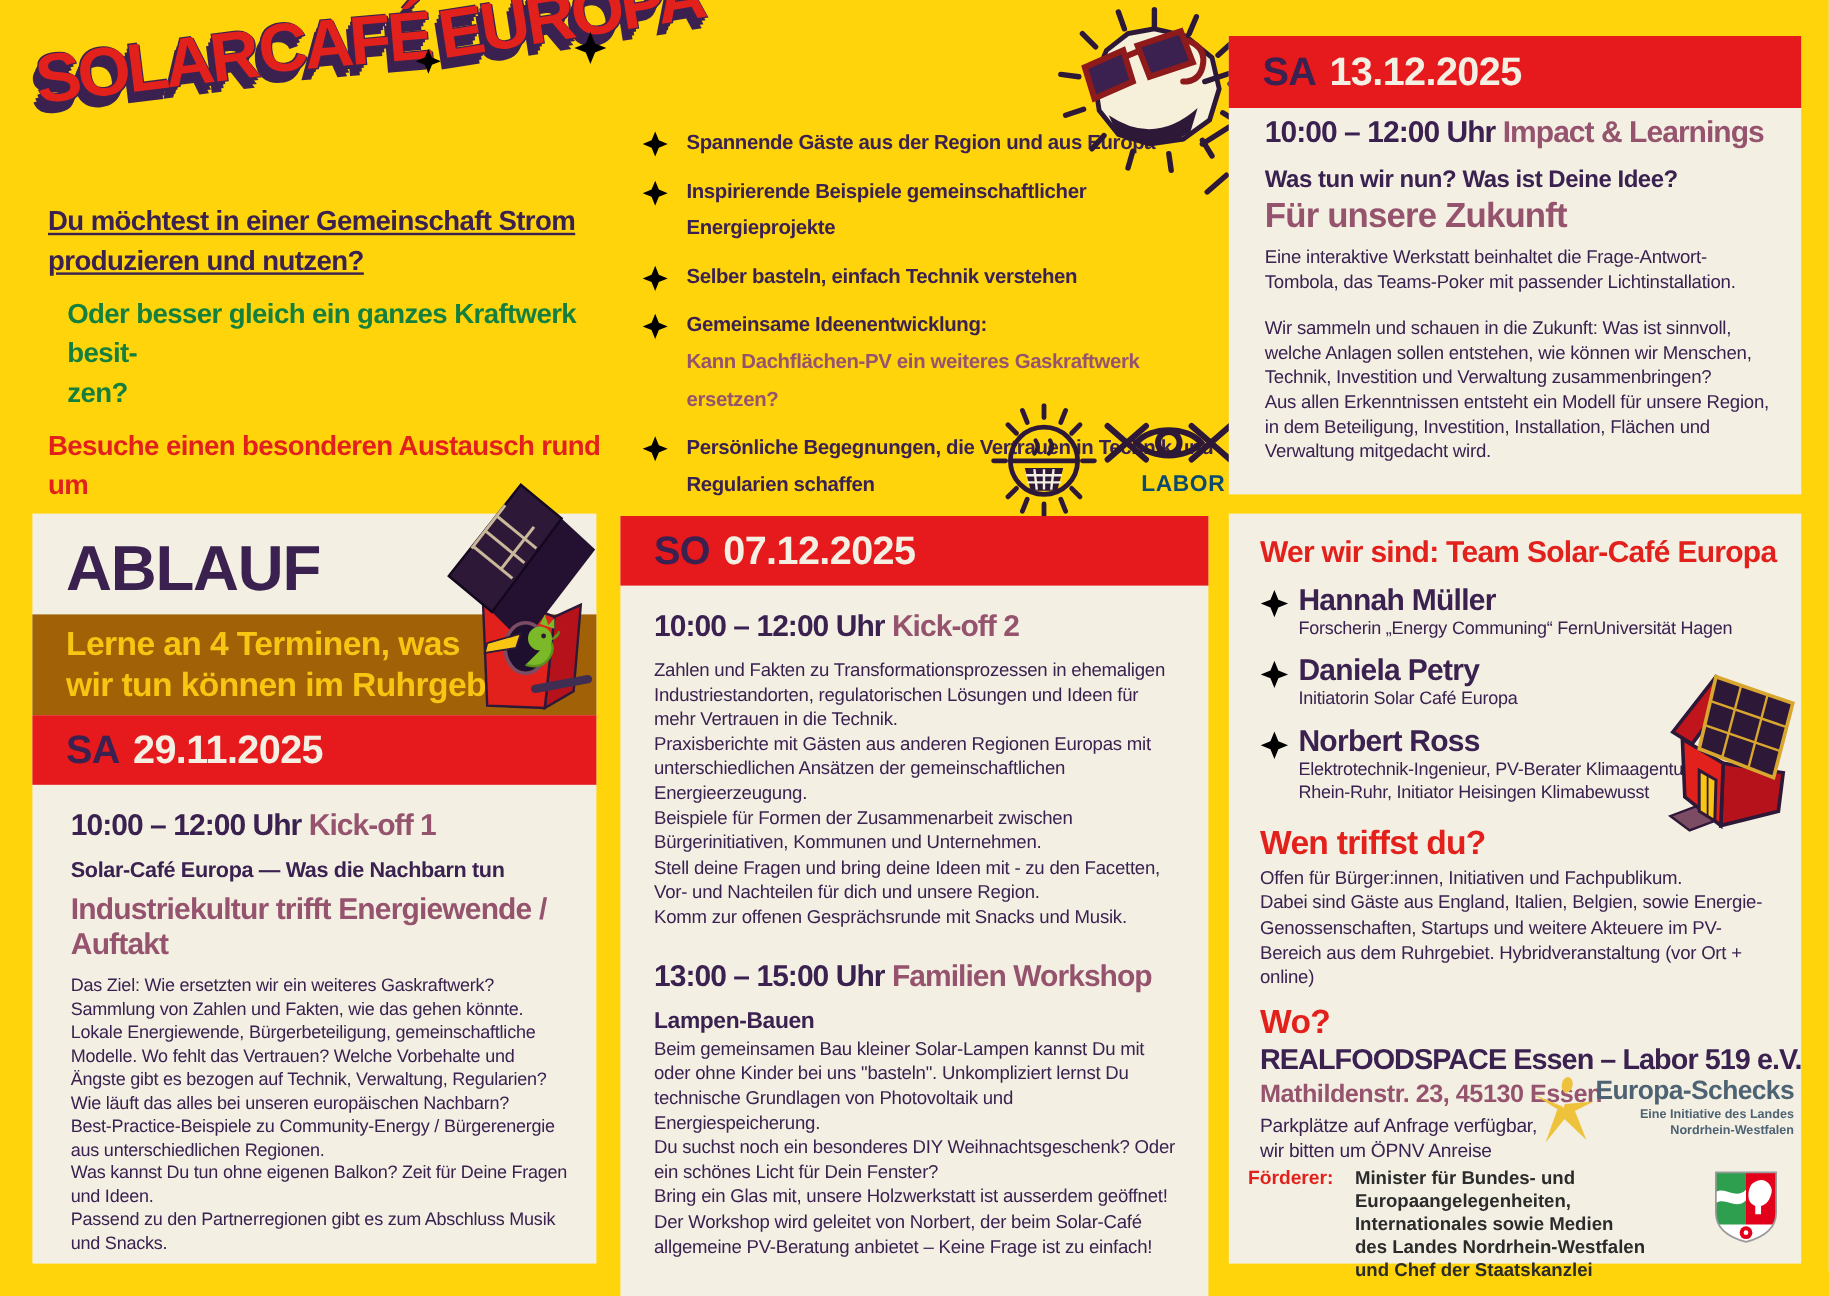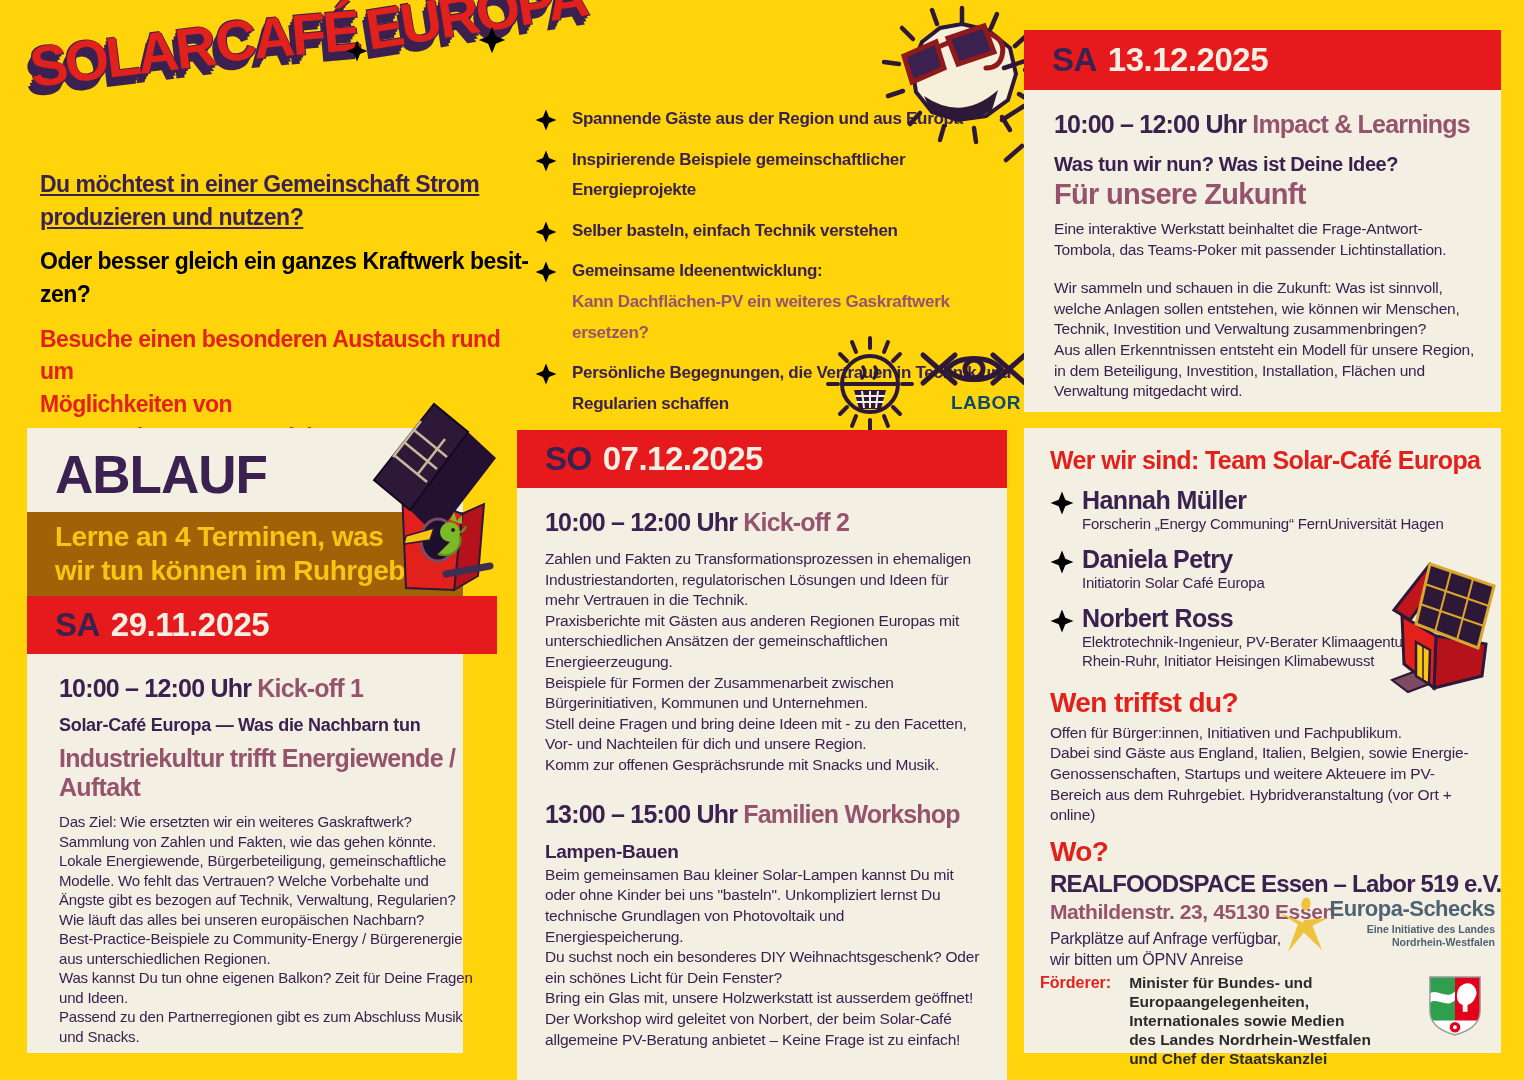--- a/index.html
+++ b/index.html
@@ -17,21 +17,21 @@
   .logo .w{display:inline-block;
         text-shadow:-2px 3px 0 #3A2150,-4px 6px 0 #3A2150,-6px 9px 0 #3A2150,1px 1px 0 #3A2150,-1px -1px 0 #3A2150;}
   .logo .w1{color:#E3211C;}
   .logo .w2{color:#E3211C;margin-left:2px;transform:rotate(2deg);}
   .logo .w3{color:#E3211C;margin-left:8px;transform:rotate(-2deg);}
   .spark{display:block;}
 
   
   .intro{left:40px;top:168px;width:490px;font-weight:bold;font-size:23px;line-height:1.42;letter-spacing:-0.5px;}
   .intro .q1{color:#3A2150;margin:0 0 12px 0;text-decoration:underline;}
-  .intro .q2{color:#000000;margin:0 0 12px 0;}
+  .intro .q2{color:#15803d;margin:0 0 12px 16px;}
   .intro .cta{color:#E3211C;margin:0;}
 
   
   .features{left:535px;top:104px;width:490px;}
   .feature{display:flex;gap:15px;margin-bottom:10px;}
   .feature svg{flex:0 0 22px;width:22px;height:22px;margin-top:5px;}
   .feature .txt{font-weight:bold;font-size:17px;line-height:1.8;color:#3A2150;letter-spacing:-0.3px;}
   .feature .sub{font-weight:bold;font-size:17px;line-height:1.8;color:#95536E;letter-spacing:-0.3px;}
 
   
@@ -43,28 +43,28 @@
 
   .time-line{font-weight:bold;font-size:25px;letter-spacing:-0.8px;white-space:nowrap;color:#3A2150;}
   .time-line .session{color:#95536E;}
   .kicker{font-weight:bold;font-size:18px;letter-spacing:-0.3px;color:#3A2150;}
   .headline{font-weight:bold;font-size:25px;letter-spacing:-0.7px;color:#95536E;}
   .body-txt{font-size:15.5px;line-height:1.33;letter-spacing:-0.2px;color:#3A2150;}
   .red-h{font-weight:bold;color:#E3211C;letter-spacing:-0.6px;}
 
   
   .card-impact{left:1024px;top:30px;width:477px;height:382px;}
-  .card-impact .content{padding:20px 26px 0 30px;}
+  .card-impact .content{padding:6px 26px 0 30px;}
   .card-impact .q{font-weight:bold;font-size:20px;letter-spacing:-0.4px;margin-top:14px;}
   .card-impact .h2{font-weight:bold;font-size:29px;letter-spacing:-0.7px;color:#95536E;margin-top:2px;}
   .card-impact .p1{margin-top:8px;}
   .card-impact .p2{margin-top:18px;}
 
   
-  .card-ablauf{left:27px;top:428px;width:436px;height:625px;}
+  .card-ablauf{left:27px;top:428px;width:470px;height:625px;}
   .ablauf-title{font-weight:bold;font-size:53px;letter-spacing:-1px;color:#3A2150;padding:16px 0 0 28px;}
   .plum{position:absolute;left:0;top:84px;width:100%;height:84px;background:#a16207;
         display:flex;align-items:center;}
   .plum .t{padding-left:28px;color:#F9C513;font-weight:bold;font-size:28px;line-height:1.22;letter-spacing:-0.5px;}
   .card-ablauf .banner{position:absolute;left:0;top:168px;width:414px;}
   .card-ablauf .content{position:absolute;left:32px;top:246px;width:414px;}
   .card-ablauf .kicker{margin-top:12px;}
   .card-ablauf .headline{margin-top:8px;}
   .card-ablauf .body-txt{margin-top:10px;font-size:15px;line-height:1.3;}
 

